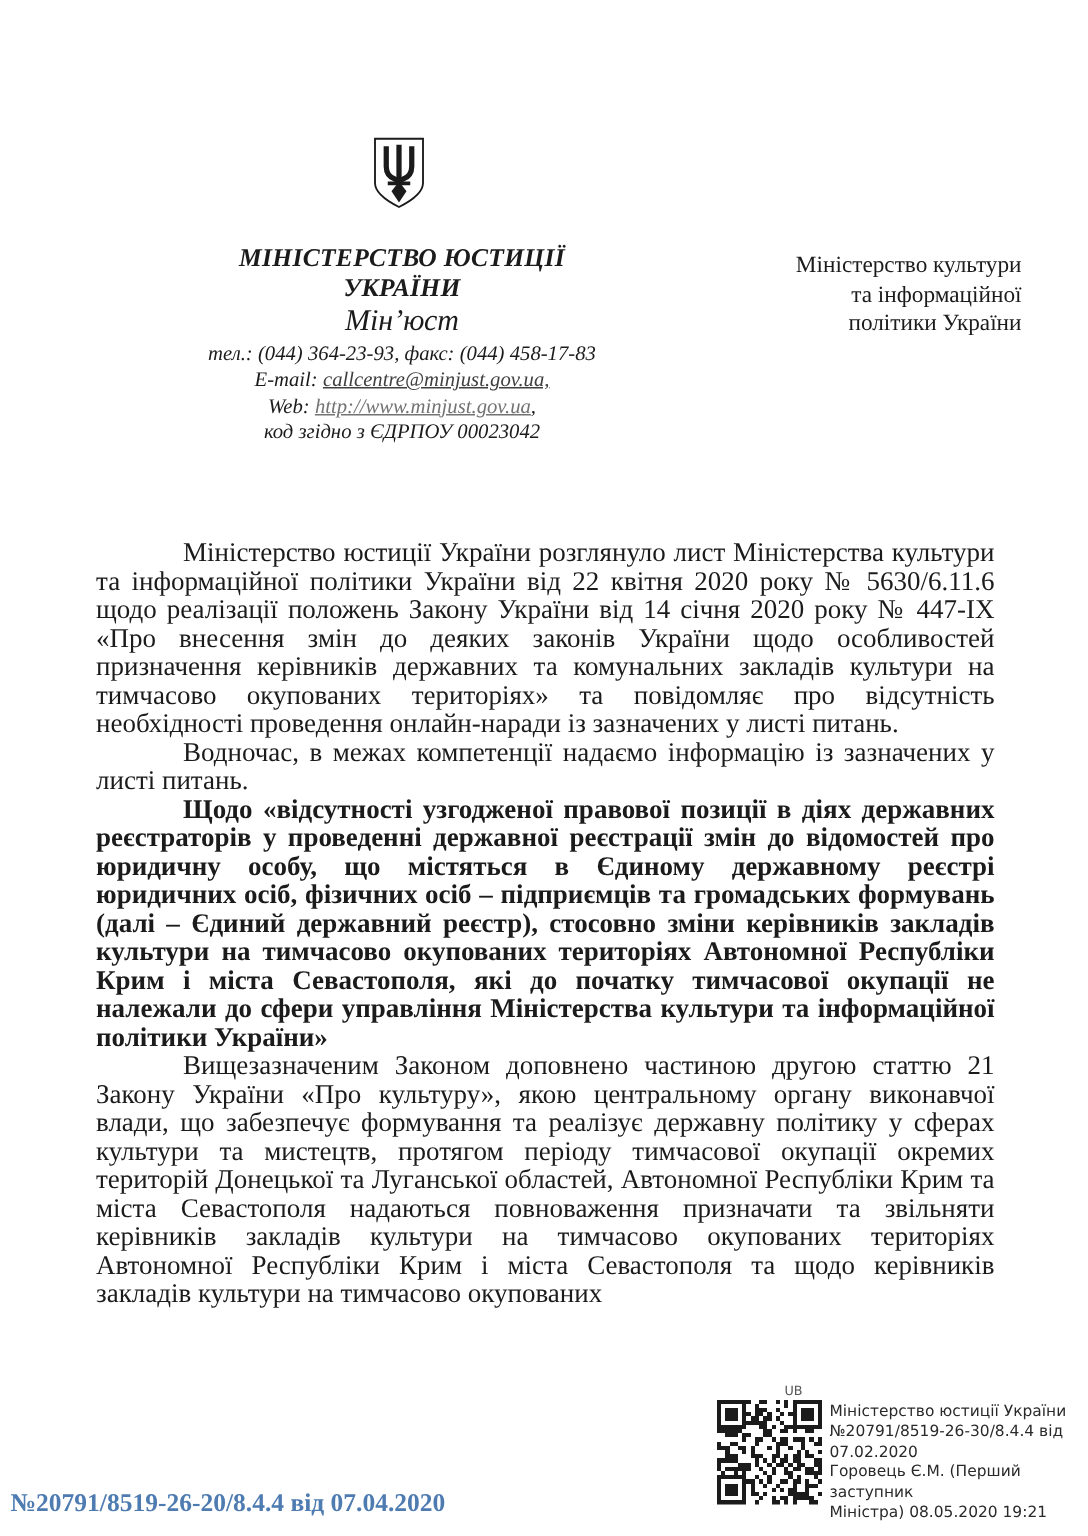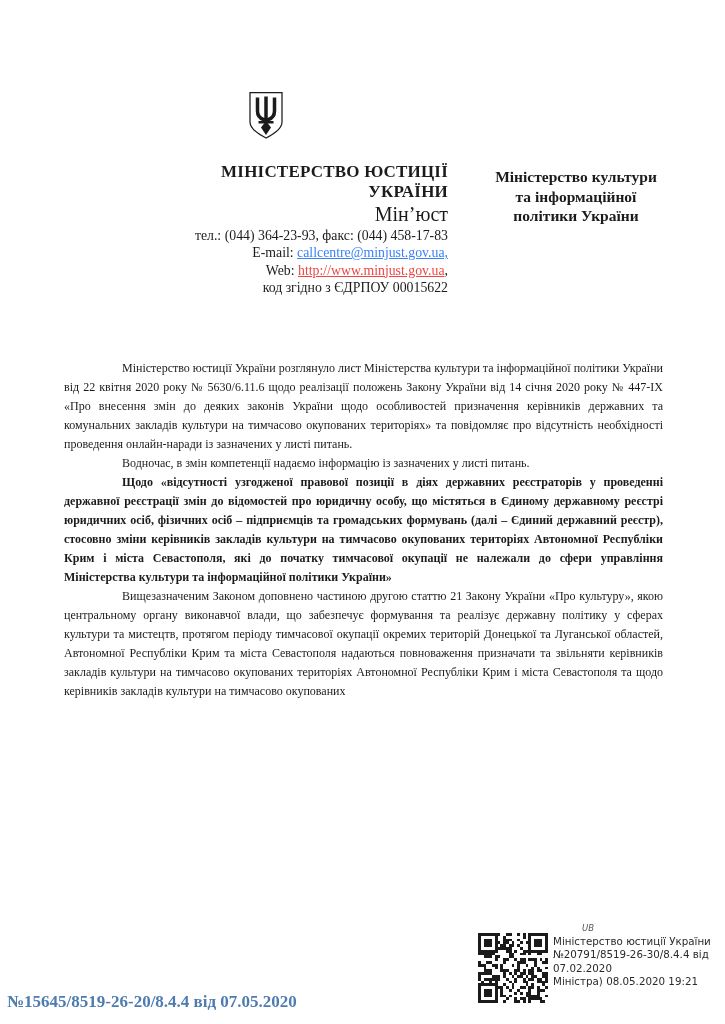--- a/index.html
+++ b/index.html
@@ -20,79 +20,79 @@
     position: absolute;
     left: 246px; top: 83px;
     width: 40px; height: 66px;
   }
   .emblem svg { width: 100%; height: 100%; }
 
   .org-block {
     position: absolute;
     left: 88px; top: 162px;
     width: 360px;
-    text-align: right;
+    text-align: center;
+    font-style: italic;
   }
   .org-name {
     font-weight: bold;
     font-size: 17px;
     line-height: 20px;
     white-space: pre-line;
     letter-spacing: 0.2px;
   }
   .org-short {
     font-size: 20px;
     line-height: 20px;
     margin-top: 2px;
   }
   .org-contacts {
     margin-top: 3px;
     font-size: 13.8px;
     line-height: 17.3px;
   }
-  .org-contacts .u { text-decoration: underline; color: #3b82f6; }
-  .org-contacts a.weblink { color: #ef4444; text-decoration: underline; }
+  .org-contacts .u { text-decoration: underline; color: #404040; }
+  .org-contacts a.weblink { color: #737373; text-decoration: underline; }
 
   .addressee {
     position: absolute;
     left: 471px; top: 167px;
     width: 210px;
-    font-weight: bold;
+    font-weight: normal;
     font-size: 15.5px;
     line-height: 19.5px;
     white-space: pre-line;
-    text-align: center;
+    text-align: right;
   }
 
   
   .letter-body {
     position: absolute;
     left: 64px; top: 359px;
     width: 599px;
-    font-size: 12px;
+    font-size: 18px;
     line-height: 19px;
     text-align: justify;
   }
   .letter-body p { text-indent: 58px; }
   .letter-body p.bold { font-weight: bold; }
 
   
   .qr {
     position: absolute;
     left: 478px; top: 933px;
     width: 70px; height: 70px;
   }
   .qr svg { width: 100%; height: 100%; }
   .stamp-prefix {
     position: absolute;
-    left: 582px; top: 923px;
+    left: 523px; top: 923px;
     font-family: "DejaVu Sans", sans-serif;
     font-size: 8.5px;
     color: #555;
-    font-style: italic;
   }
   .stamp-text {
     position: absolute;
     left: 553px; top: 935px;
     width: 172px;
     font-family: "DejaVu Sans", sans-serif;
     font-size: 10.3px;
     line-height: 13.4px;
     color: #2a2a2a;
   }
@@ -125,31 +125,31 @@
   </div>
 
   <div class="org-block">
     <div class="org-name">МІНІСТЕРСТВО ЮСТИЦІЇ
 УКРАЇНИ</div>
     <div class="org-short">Мін’юст</div>
     <div class="org-contacts">
       <div>тел.: (044) 364-23-93, факс: (044) 458-17-83</div>
       <div><span>E-mail: </span><a class="u" href="#">callcentre@minjust.gov.ua,</a></div>
       <div><span>Web: </span><a class="weblink" href="#">http://www.minjust.gov.ua</a><span>,</span></div>
-      <div>код згідно з ЄДРПОУ 00015622</div>
+      <div>код згідно з ЄДРПОУ 00023042</div>
     </div>
   </div>
 
   <div class="addressee">Міністерство культури
 та інформаційної
 політики України</div>
 
   <div class="letter-body">
     <p>Міністерство юстиції України розглянуло лист Міністерства культури та інформаційної політики України від 22 квітня 2020 року № 5630/6.11.6 щодо реалізації положень Закону України від 14 січня 2020 року № 447-ІХ «Про внесення змін до деяких законів України щодо особливостей призначення керівників державних та комунальних закладів культури на тимчасово окупованих територіях» та повідомляє про відсутність необхідності проведення онлайн-наради із зазначених у листі питань.</p>
-    <p>Водночас, в змін компетенції надаємо інформацію із зазначених у листі питань.</p>
+    <p>Водночас, в межах компетенції надаємо інформацію із зазначених у листі питань.</p>
     <p class="bold">Щодо «відсутності узгодженої правової позиції в діях державних реєстраторів у проведенні державної реєстрації змін до відомостей про юридичну особу, що містяться в Єдиному державному реєстрі юридичних осіб, фізичних осіб – підприємців та громадських формувань (далі – Єдиний державний реєстр), стосовно зміни керівників закладів культури на тимчасово окупованих територіях Автономної Республіки Крим і міста Севастополя, які до початку тимчасової окупації не належали до сфери управління Міністерства культури та інформаційної політики України»</p>
     <p>Вищезазначеним Законом доповнено частиною другою статтю 21 Закону України «Про культуру», якою центральному органу виконавчої влади, що забезпечує формування та реалізує державну політику у сферах культури та мистецтв, протягом періоду тимчасової окупації окремих територій Донецької та Луганської областей, Автономної Республіки Крим та міста Севастополя надаються повноваження призначати та звільняти керівників закладів культури на тимчасово окупованих територіях Автономної Республіки Крим і міста Севастополя та щодо керівників закладів культури на тимчасово окупованих</p>
   </div>
 
   <div class="qr"><svg viewBox="0 0 25 25" xmlns="http://www.w3.org/2000/svg" shape-rendering="crispEdges" fill="#1b1b1b">
         <rect x="0" y="0" width="1" height="1"></rect>
         <rect x="1" y="0" width="1" height="1"></rect>
         <rect x="2" y="0" width="1" height="1"></rect>
         <rect x="3" y="0" width="1" height="1"></rect>
         <rect x="4" y="0" width="1" height="1"></rect>
@@ -456,18 +456,19 @@
         <rect x="16" y="24" width="1" height="1"></rect>
         <rect x="18" y="24" width="1" height="1"></rect>
         <rect x="22" y="24" width="1" height="1"></rect>
         <rect x="23" y="24" width="1" height="1"></rect>
       </svg></div>
   <div class="stamp-prefix">UB</div>
   <div class="stamp-text">
     <div>Міністерство юстиції України</div>
     <div>№20791/8519-26-30/8.4.4  від</div>
     <div>07.02.2020</div>
+    <div>Горовець Є.М. (Перший заступник</div>
     <div>Міністра) 08.05.2020 19:21</div>
   </div>
 
-  <div class="footer-ref">№15645/8519-26-20/8.4.4 від 07.05.2020</div>
+  <div class="footer-ref">№20791/8519-26-20/8.4.4 від 07.04.2020</div>
 
 </div>
 
 </body></html>

